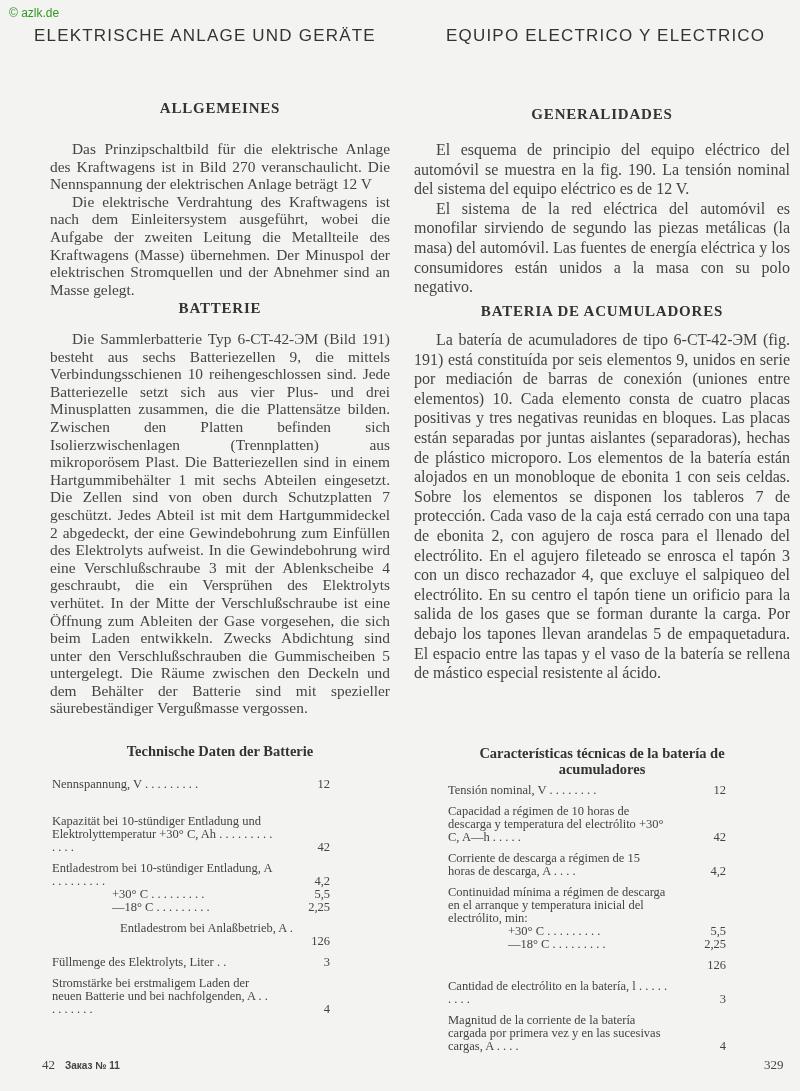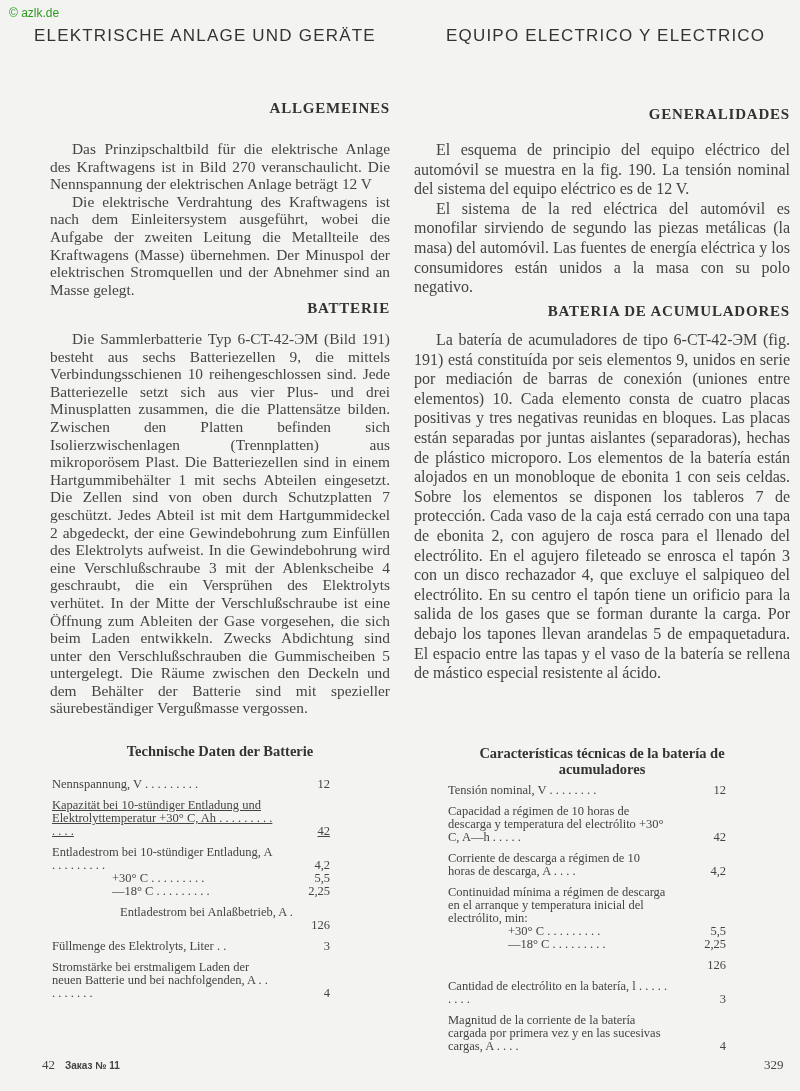--- a/index.html
+++ b/index.html
@@ -20,21 +20,21 @@
   .col-right { left: 414px; width: 376px; }
   .page-title {
     position: absolute; top: 26px;
     font-family: "Liberation Sans", sans-serif;
     font-size: 17px; letter-spacing: 1.2px; color: #333;
     white-space: nowrap;
   }
   .col-left .page-title { left: -16px; }
   .col-right .page-title { left: 32px; }
   .section-title {
-    position: absolute; text-align: right; width: 100%;
+    position: absolute; text-align: center; width: 100%;
     font-weight: bold; font-size: 15px; letter-spacing: 0.8px; color: #333;
   }
   .body-text {
     position: absolute; width: 100%;
     font-size: 15.4px; line-height: 17.6px; text-align: justify;
     color: #444;
   }
   .col-right .body-text { font-size: 16px; line-height: 19.6px; }
   .body-text p { margin: 0; text-indent: 22px; }
   .table-title {
@@ -69,21 +69,21 @@
   <div class="section-title" style="top:300px">BATTERIE</div>
   <div class="body-text" style="top:330px">
     <p>Die Sammlerbatterie Typ 6-CT-42-ЭМ (Bild 191) besteht aus sechs Batteriezellen 9, die mittels Verbindungsschienen 10 reihengeschlossen sind. Jede Batteriezelle setzt sich aus vier Plus- und drei Minusplatten zusammen, die die Plattensätze bilden. Zwischen den Platten befinden sich Isolierzwischenlagen (Trennplatten) aus mikroporösem Plast. Die Batteriezellen sind in einem Hartgummibehälter 1 mit sechs Abteilen eingesetzt. Die Zellen sind von oben durch Schutzplatten 7 geschützt. Jedes Abteil ist mit dem Hartgummideckel 2 abgedeckt, der eine Gewindebohrung zum Einfüllen des Elektrolyts aufweist. In die Gewindebohrung wird eine Verschlußschraube 3 mit der Ablenkscheibe 4 geschraubt, die ein Versprühen des Elektrolyts verhütet. In der Mitte der Verschlußschraube ist eine Öffnung zum Ableiten der Gase vorgesehen, die sich beim Laden entwikkeln. Zwecks Abdichtung sind unter den Verschlußschrauben die Gummischeiben 5 untergelegt. Die Räume zwischen den Deckeln und dem Behälter der Batterie sind mit spezieller säurebeständiger Vergußmasse vergossen.</p>
   </div>
   <div class="table-title" style="top:743px">Technische Daten der Batterie</div>
   <div class="spec-table" style="top:778px" id="left-table">
       <div class="spec-row" style="margin-top: 0px;">
         <div class="spec-label">Nennspannung, V . . . . . . . . .</div>
         <div class="spec-value">12</div>
       </div>
-      <div class="spec-row" style="margin-top: 8px; text-decoration: underline;">
+      <div class="spec-row" style="margin-top: 24px;">
         <div class="spec-label">Kapazität bei 10-stündiger Entladung und Elektrolyttemperatur +30° C, Ah . . . . . . . . . . . . .</div>
         <div class="spec-value">42</div>
       </div>
       <div class="spec-row" style="margin-top: 8px;">
         <div class="spec-label">Entladestrom bei 10-stündiger Entladung, A . . . . . . . . .</div>
         <div class="spec-value">4,2</div>
       </div>
       <div class="spec-sub" style="margin-top: 0px;">
         <div class="spec-label">+30° C . . . . . . . . .</div>
         <div class="spec-value">5,5</div>
@@ -125,21 +125,21 @@
   <div class="spec-table" style="top:784px" id="right-table">
       <div class="spec-row" style="margin-top: 0px;">
         <div class="spec-label">Tensión nominal, V . . . . . . . .</div>
         <div class="spec-value">12</div>
       </div>
       <div class="spec-row" style="margin-top: 8px;">
         <div class="spec-label">Capacidad a régimen de 10 horas de descarga y temperatura del electrólito +30° C, A—h . . . . .</div>
         <div class="spec-value">42</div>
       </div>
       <div class="spec-row" style="margin-top: 8px;">
-        <div class="spec-label">Corriente de descarga a régimen de 10 horas de descarga, A . . . .</div>
+        <div class="spec-label">Corriente de descarga a régimen de 15 horas de descarga, A . . . .</div>
         <div class="spec-value">4,2</div>
       </div>
       <div class="spec-row" style="margin-top: 8px;">
         <div class="spec-label">Continuidad mínima a régimen de descarga en el arranque y temperatura inicial del electrólito, min:</div>
         <div class="spec-value"></div>
       </div>
       <div class="spec-sub" style="margin-top: 0px;">
         <div class="spec-label">+30° C . . . . . . . . .</div>
         <div class="spec-value">5,5</div>
       </div>

